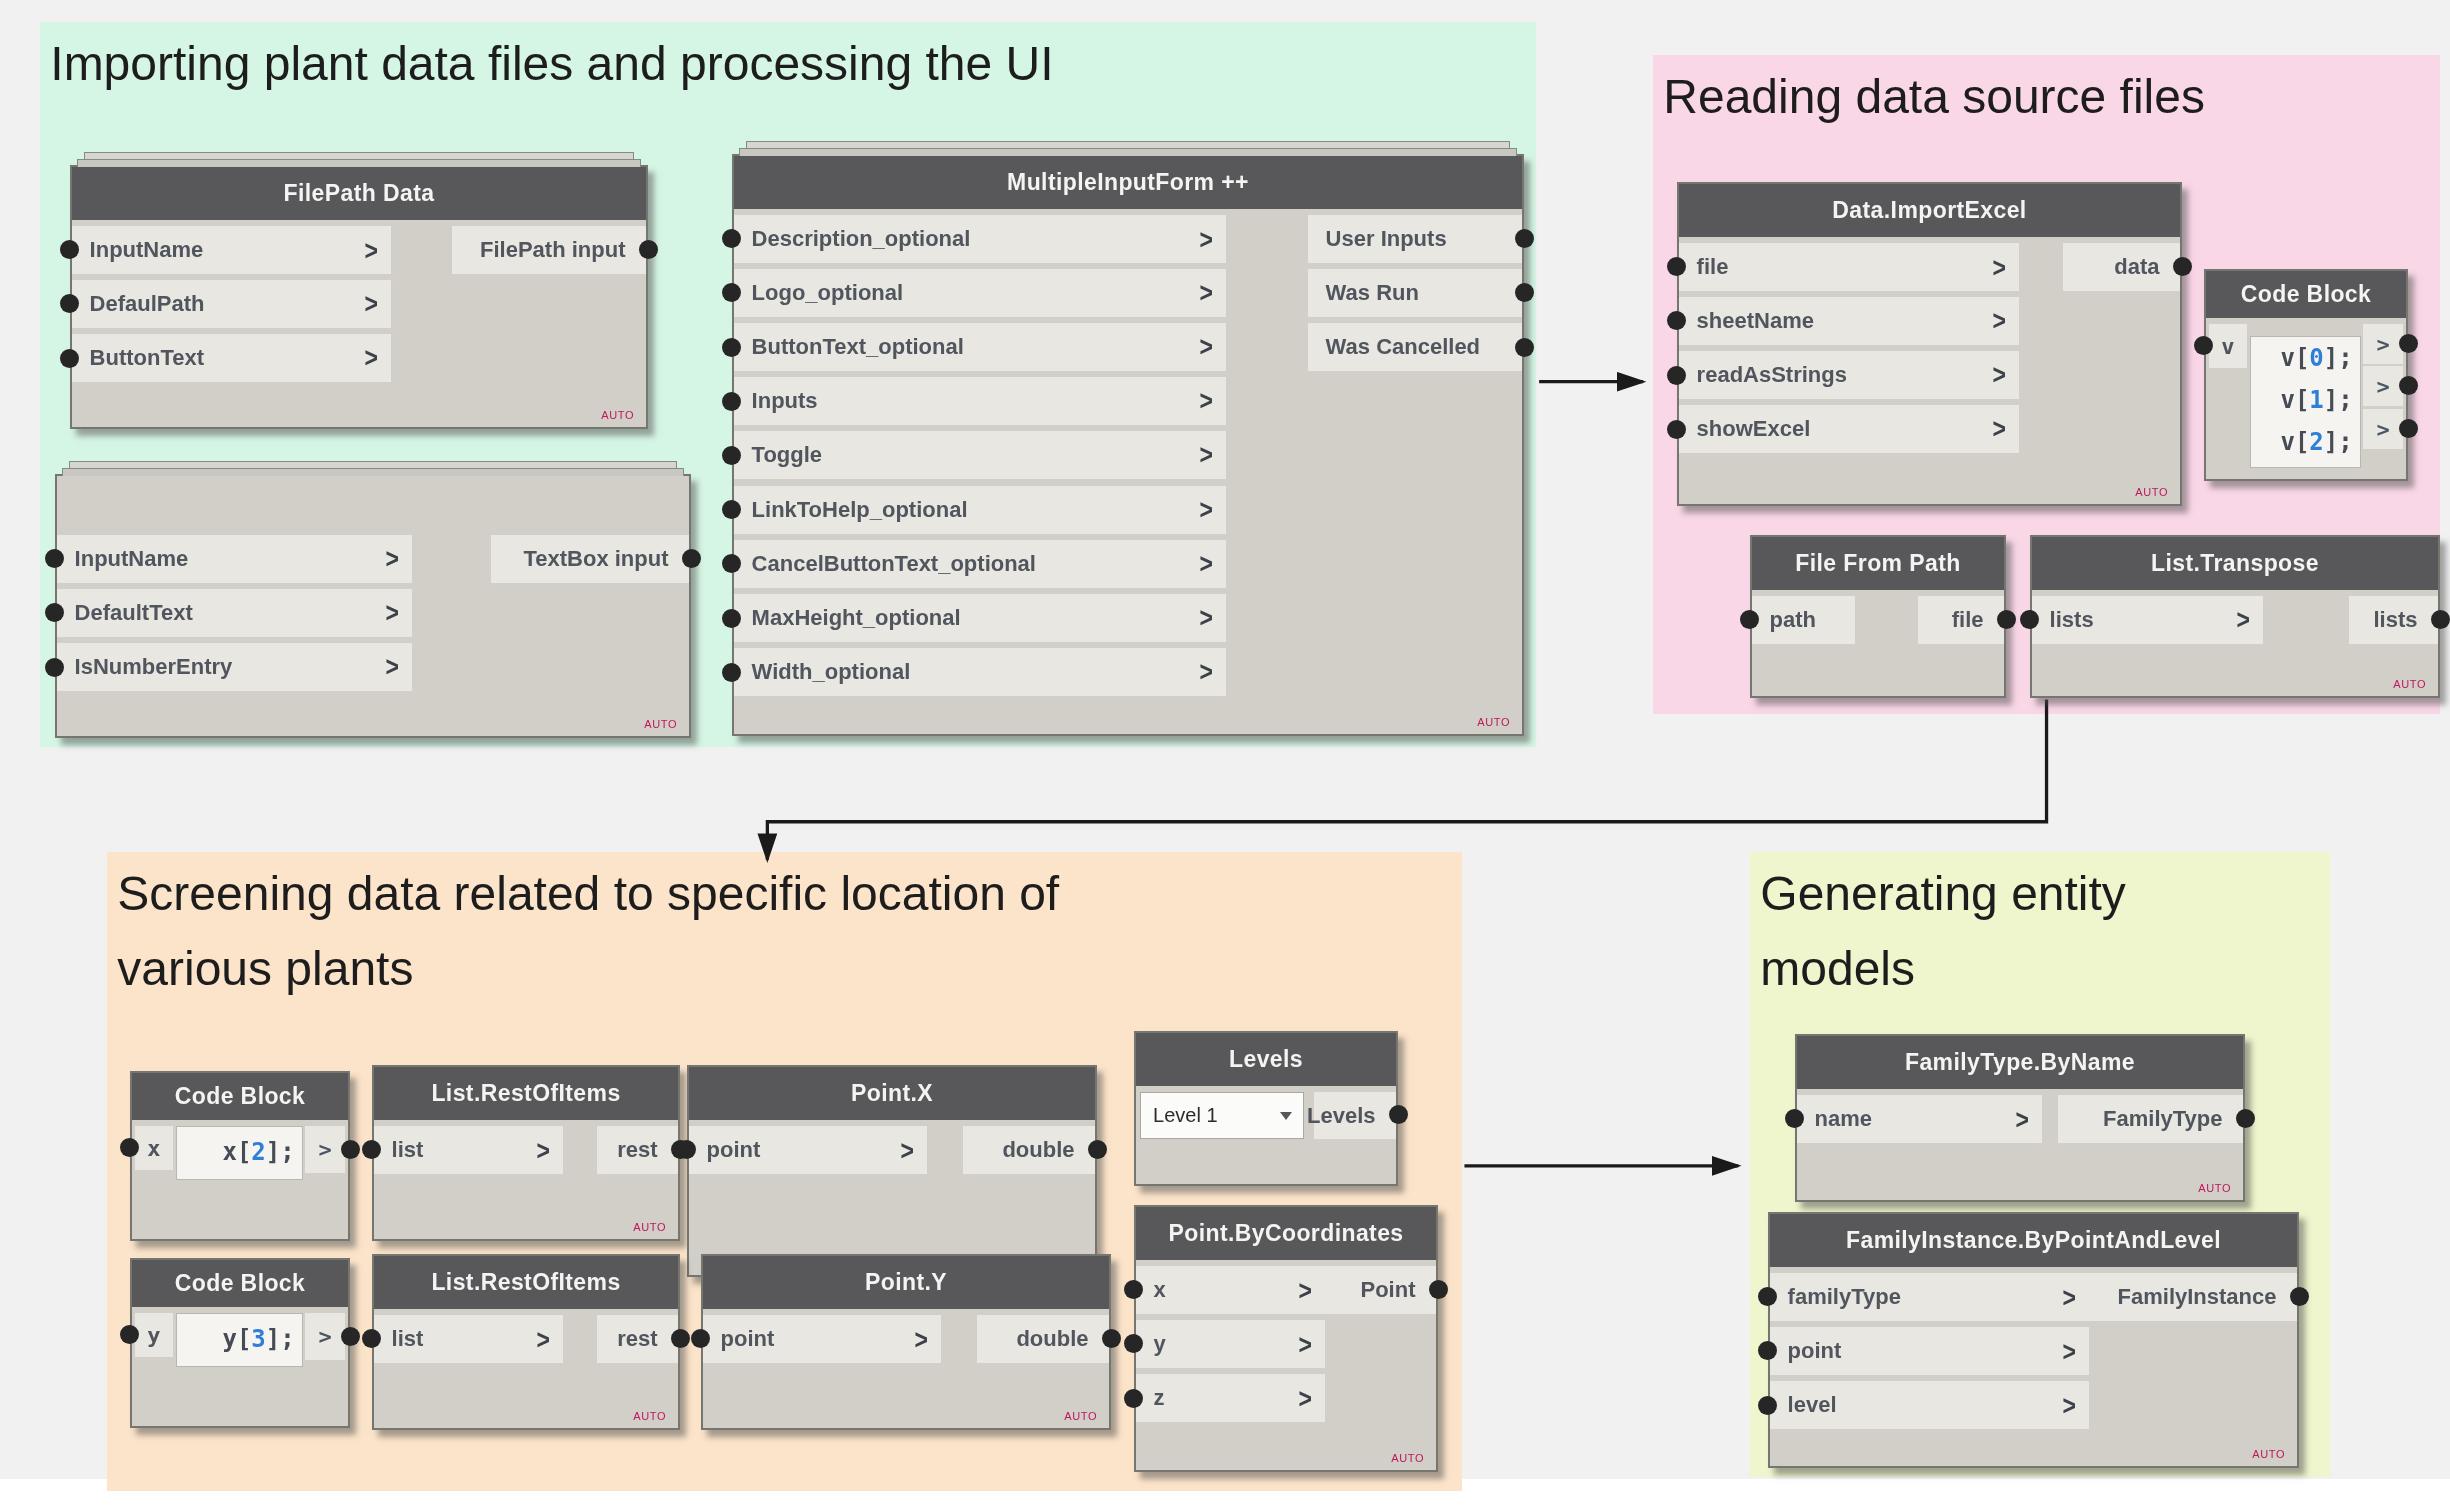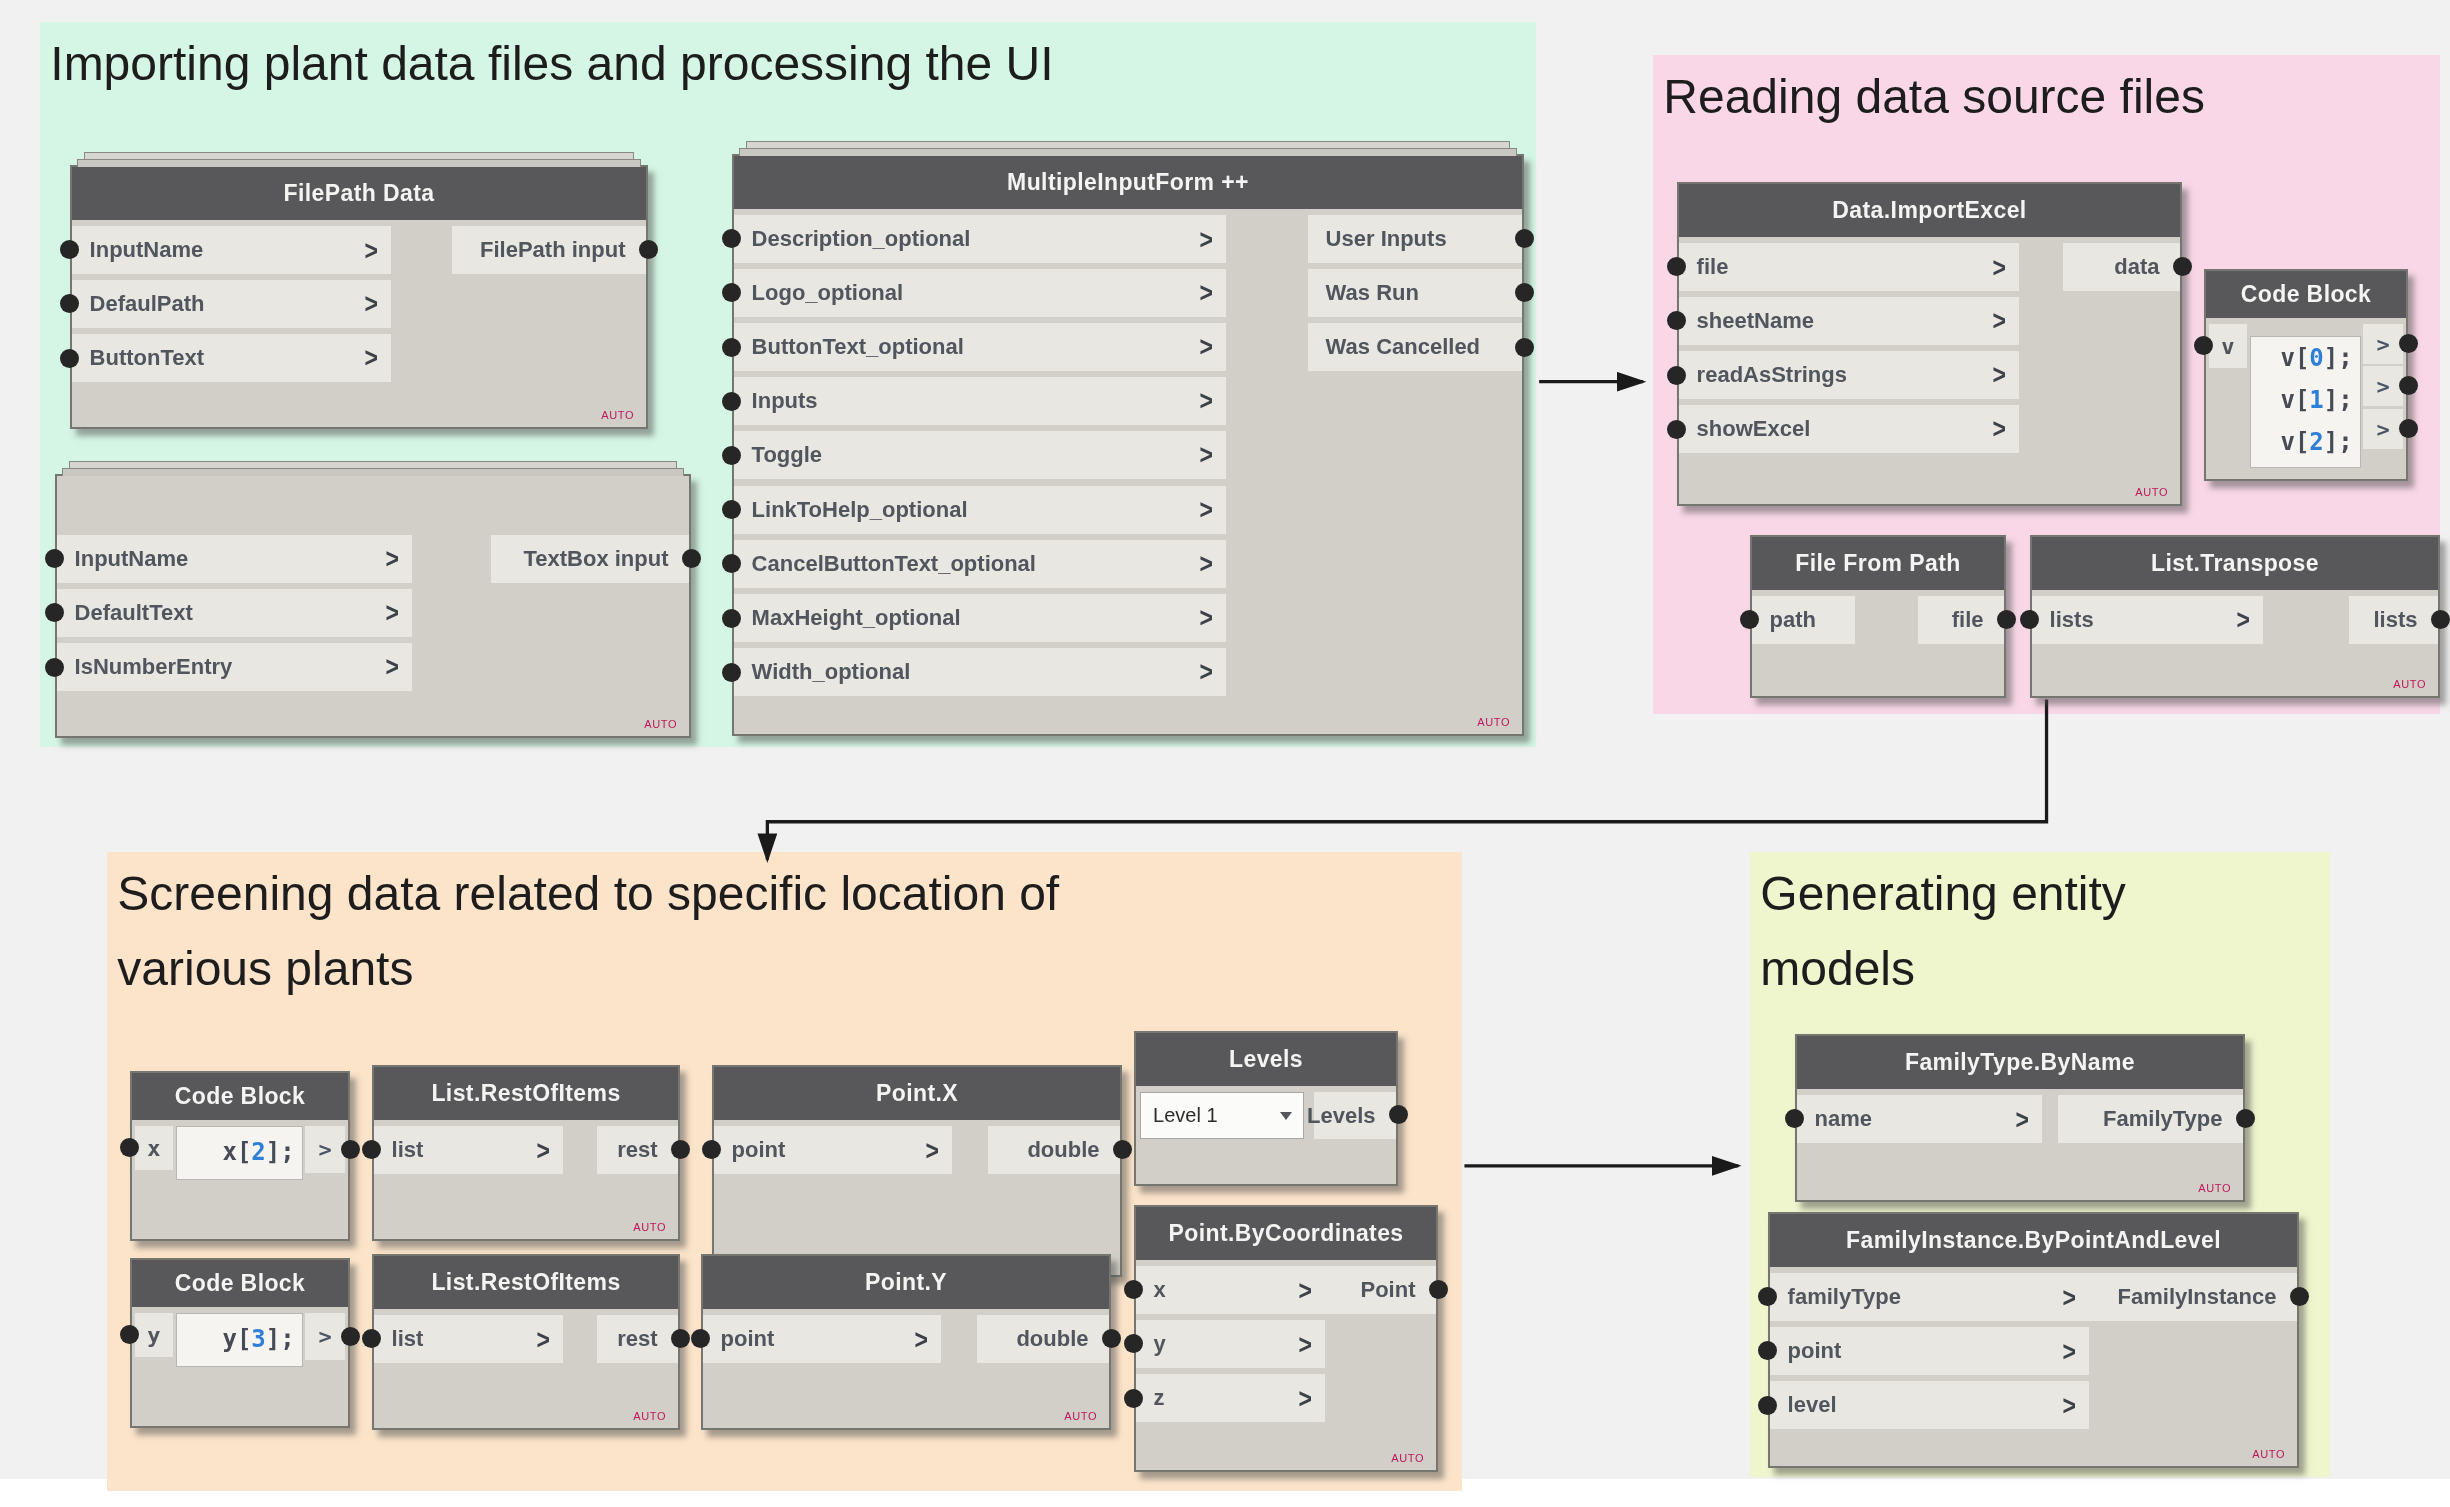--- a/index.html
+++ b/index.html
@@ -285,21 +285,21 @@
         <span class="plab">list</span>
         <span class="chev">&gt;</span>
       </div>
       <div class="dot" style="top: 73px; left: -11.7px;"></div>
       <div class="prow out" style="top: 59px; width: 81px; height: 48px; right: 0px;">
         <span class="plab">rest</span>
       </div>
       <div class="dot" style="top: 73px; right: -11.7px;"></div>
       <div class="auto">AUTO</div>
     </div>
-    <div class="node" style="left: 712px; top: 1065px; width: 410px; height: 212px;">
+    <div class="node" style="left: 687px; top: 1065px; width: 410px; height: 212px;">
       <div class="nhead" style="height: 53px;">Point.X</div>
       <div class="prow in" style="left: 0px; top: 59px; width: 238px; height: 48px;">
         <span class="plab">point</span>
         <span class="chev">&gt;</span>
       </div>
       <div class="dot" style="top: 73px; left: -11.7px;"></div>
       <div class="prow out" style="top: 59px; width: 132px; height: 48px; right: 0px;">
         <span class="plab">double</span>
       </div>
       <div class="dot" style="top: 73px; right: -11.7px;"></div>

